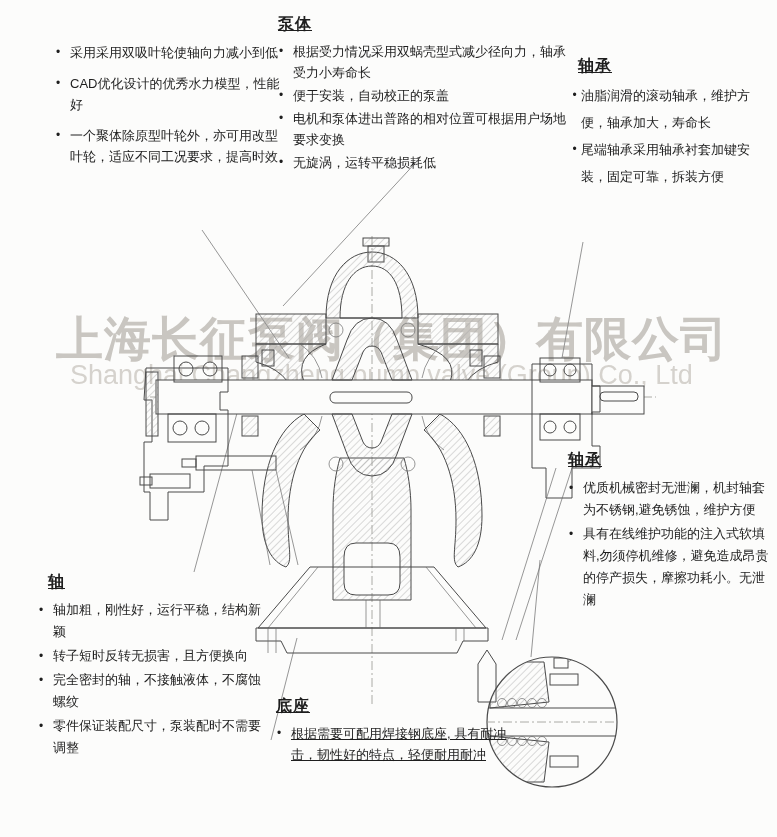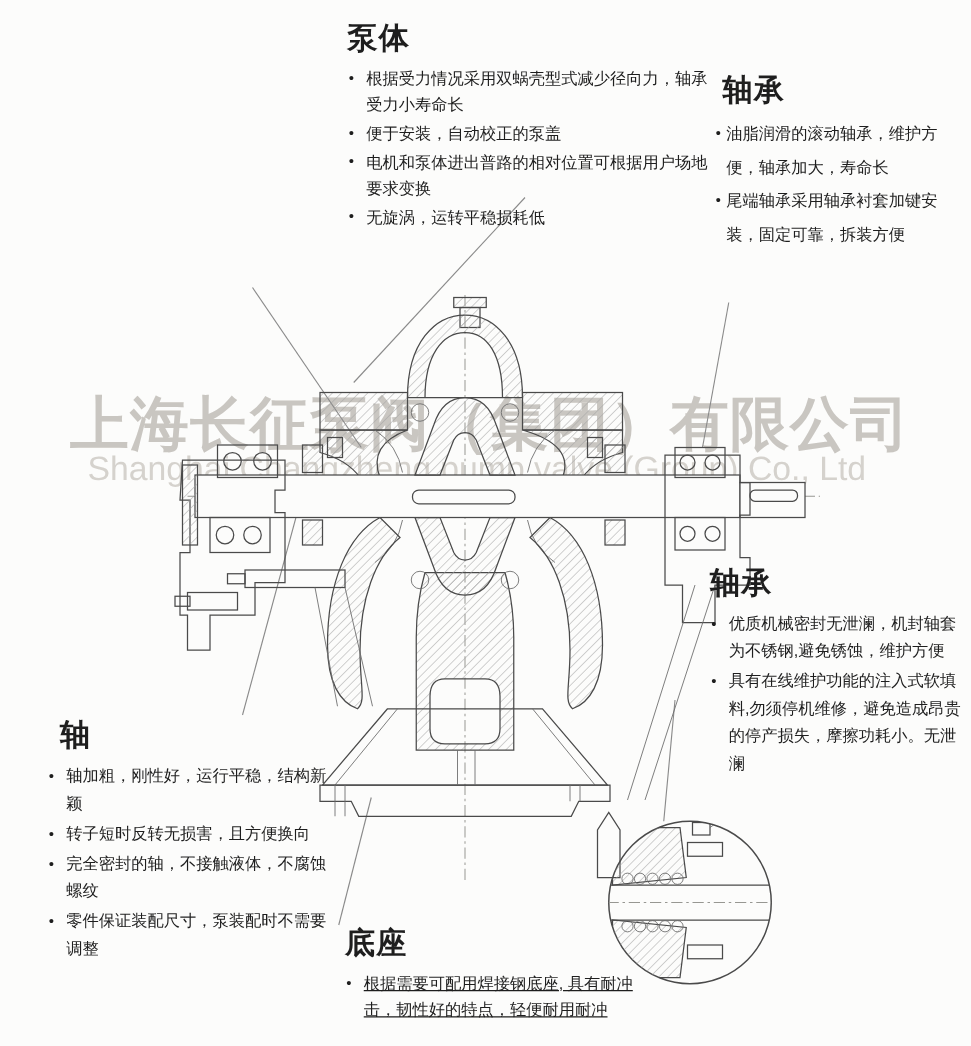--- a/index.html
+++ b/index.html
@@ -13,21 +13,21 @@
   }
   html,body{margin:0;padding:0;}
   body{
     width:777px;height:837px;position:relative;overflow:hidden;
     background:var(--bg);
     font-family:"Liberation Sans","DejaVu Sans",sans-serif;
     color:var(--ink);
   }
   .sec{position:absolute;}
   .sec h3{
-    margin:0 0 6px 0;font-size:24px;font-weight:bold;letter-spacing:1px;color:var(--ink);
+    margin:0 0 6px 0;font-size:16px;font-weight:bold;letter-spacing:1px;color:var(--ink);text-decoration:underline;
   }
   .sec ul{list-style:none;margin:0;padding:0;}
   .sec li{
     position:relative;padding-left:15px;font-size:13px;line-height:21px;
   }
   .sec li::before{
     content:"•";position:absolute;left:1px;top:0;font-size:12px;color:var(--ink);
   }
   
   #sec-impeller{left:55px;top:42px;width:228px;}
@@ -35,21 +35,21 @@
   #sec-pump-body{left:278px;top:14px;width:292px;}
   #sec-pump-body li{margin-bottom:2px;}
   #sec-bearing-top{left:570px;top:56px;width:202px;}
   #sec-bearing-top h3{margin-left:8px;}
   #sec-bearing-top li{line-height:27px;padding-left:11px;font-family:Liberation Mono, monospace;}
   #sec-seal{left:568px;top:450px;width:206px;}
   #sec-seal li{line-height:22px;margin-bottom:2px;}
   #sec-shaft{left:38px;top:572px;width:232px;}
   #sec-shaft h3{margin-left:10px;}
   #sec-shaft li{line-height:22px;margin-bottom:2px;}
-  #sec-base{left:276px;top:738px;width:252px;}
+  #sec-base{left:276px;top:696px;width:252px;}
   #sec-base li{margin-bottom:2px;text-decoration:underline;}
 
   
   #watermark{position:absolute;left:0;top:0;width:777px;pointer-events:none;}
   #wm-cn{
     position:absolute;left:56px;top:308px;width:720px;
     font-size:47px;font-weight:bold;letter-spacing:1px;
     color:var(--wm-cn);white-space:nowrap;
   }
   #wm-en{
@@ -209,20 +209,25 @@
       <circle class="thin" cx="542" cy="741" r="4.5"></circle>
       <rect class="ol" x="550" y="674" width="28" height="11"></rect>
       <rect class="ol" x="550" y="756" width="28" height="11"></rect>
       <rect class="ol" x="554" y="658" width="14" height="10"></rect>
       <path class="thin" d="M568,662 Q586,648 600,660"></path>
     </g>
   </g>
 </svg>
 
 <div class="sec" id="sec-impeller">
+  <ul>
+      <li>采用采用双吸叶轮使轴向力减小到低</li>
+      <li>CAD优化设计的优秀水力模型，性能好</li>
+      <li>一个聚体除原型叶轮外，亦可用改型叶轮，适应不同工况要求，提高时效</li>
+    </ul>
 </div>
 
 <div class="sec" id="sec-pump-body">
   <h3>泵体</h3>
   <ul>
       <li>根据受力情况采用双蜗壳型式减少径向力，轴承受力小寿命长</li>
       <li>便于安装，自动校正的泵盖</li>
       <li>电机和泵体进出普路的相对位置可根据用户场地要求变换</li>
       <li>无旋涡，运转平稳损耗低</li>
     </ul>

